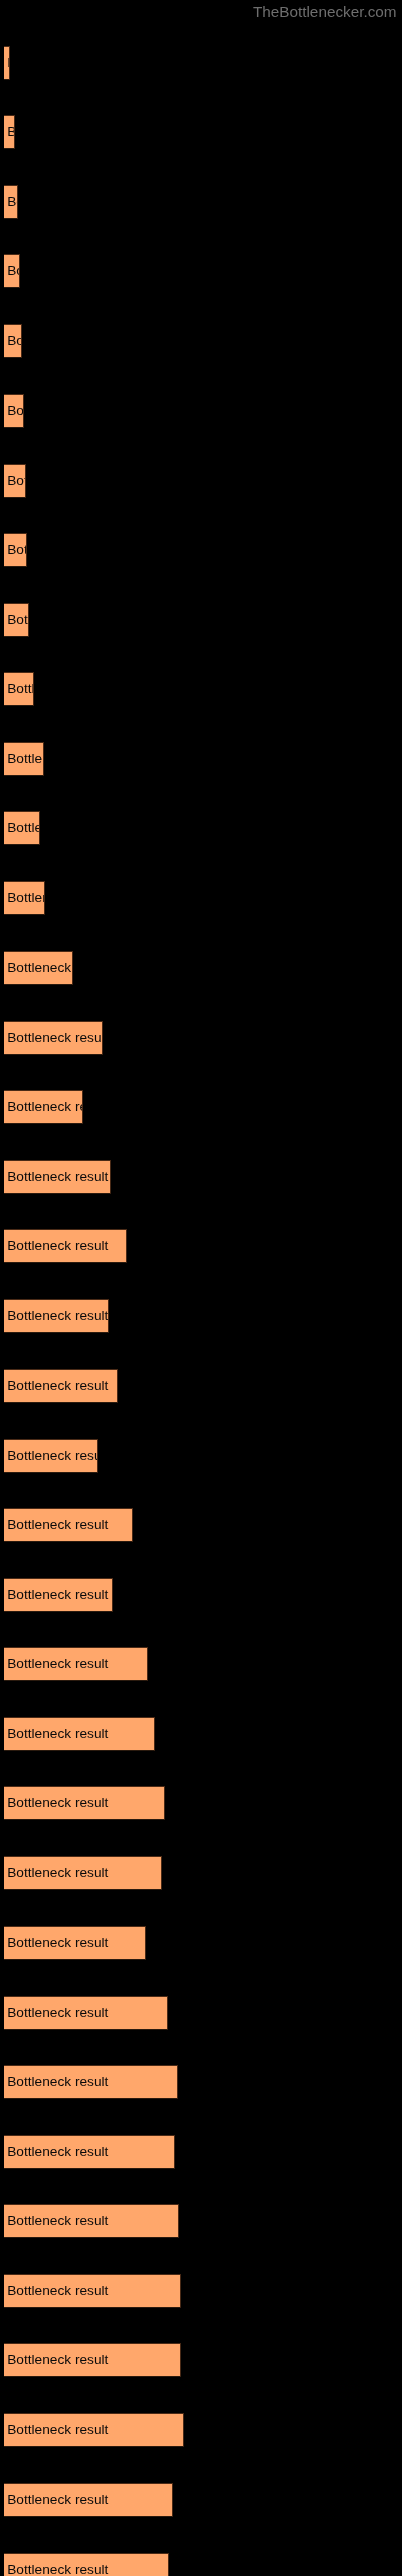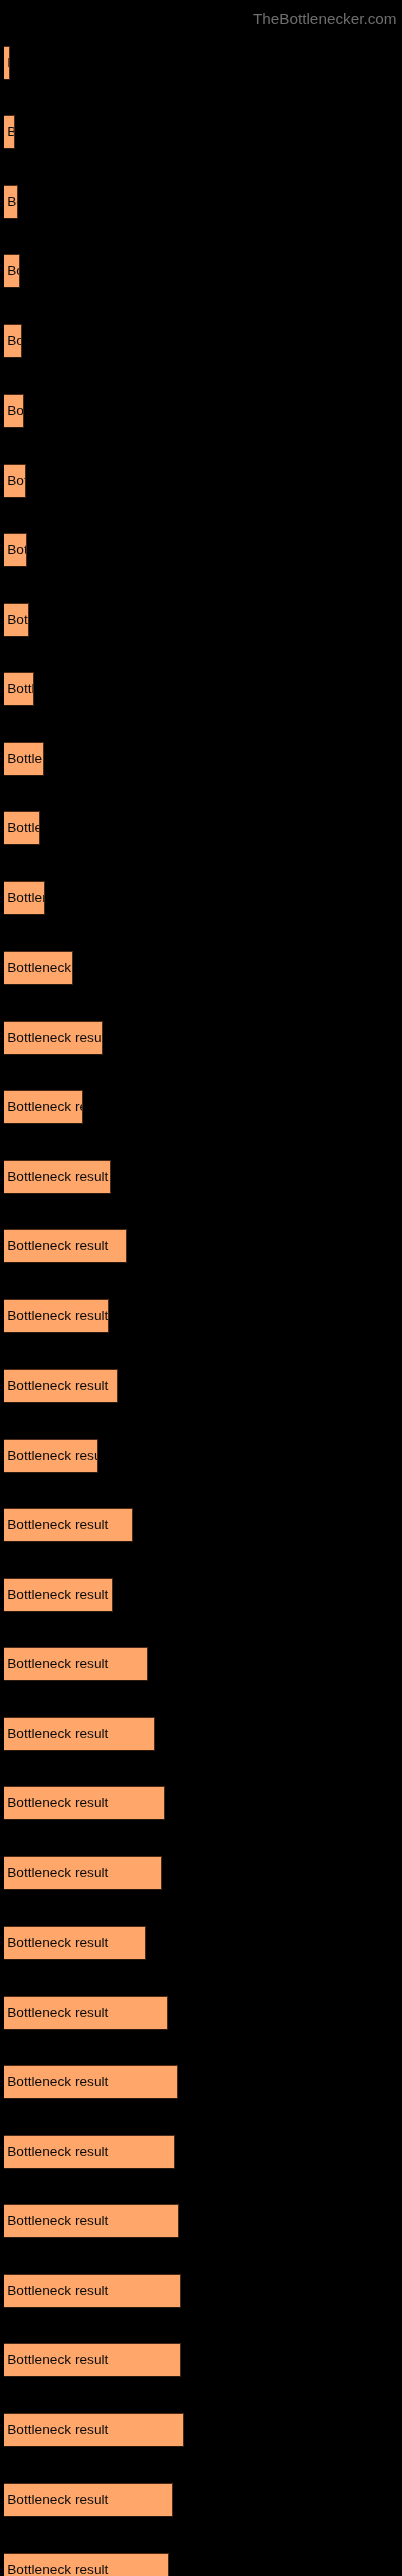--- a/index.html
+++ b/index.html
@@ -16,21 +16,21 @@
   }
   #chart-root {
     position: absolute;
     inset: 0;
     width: 403px;
     height: 2576px;
     background: #000000;
   }
   .chart-title {
     position: absolute;
-    top: 10px;
+    top: 3px;
     right: 6.4px;
     font-family: "Liberation Sans", sans-serif;
     font-size: 15.3px;
     line-height: 17.7px;
     color: #6e6e6e;
     white-space: nowrap;
     letter-spacing: 0px;
   }
   .plot-area {
     position: absolute;

